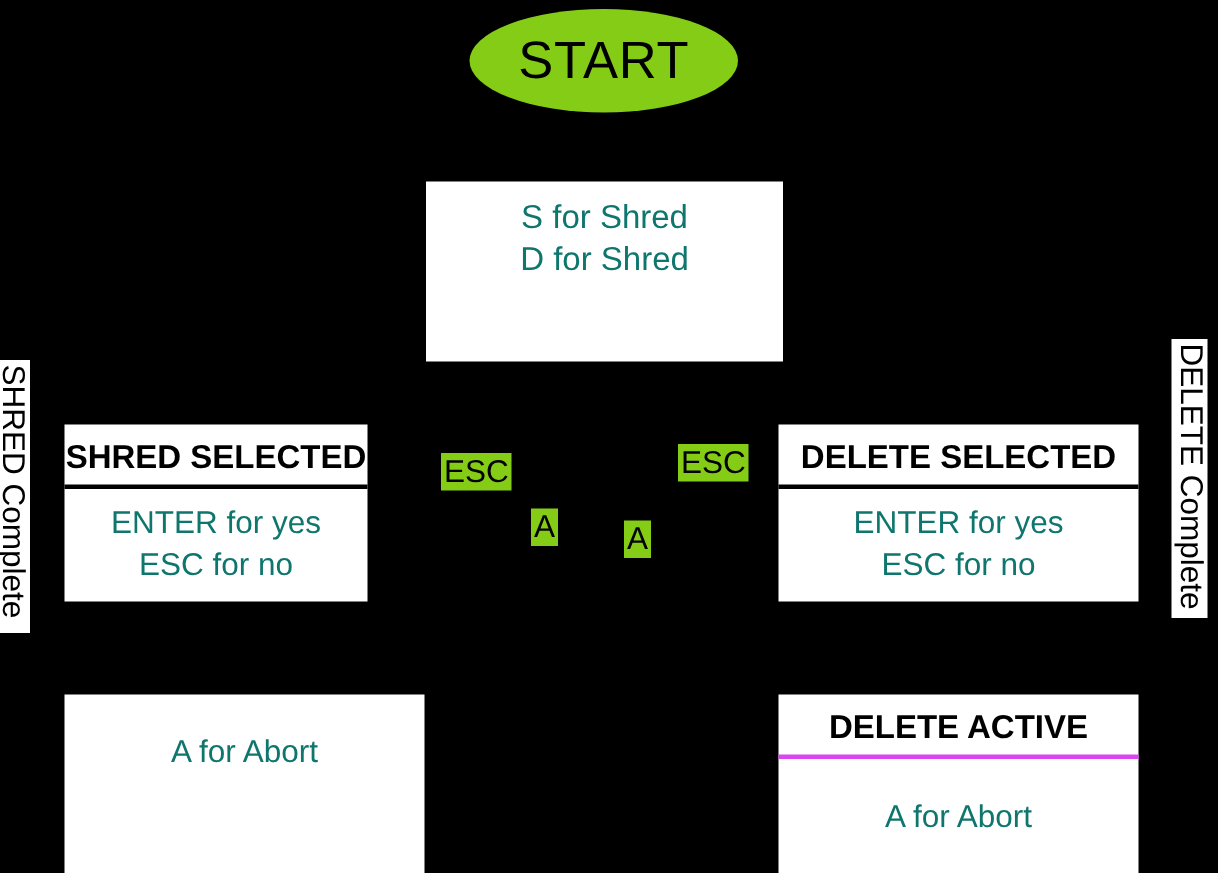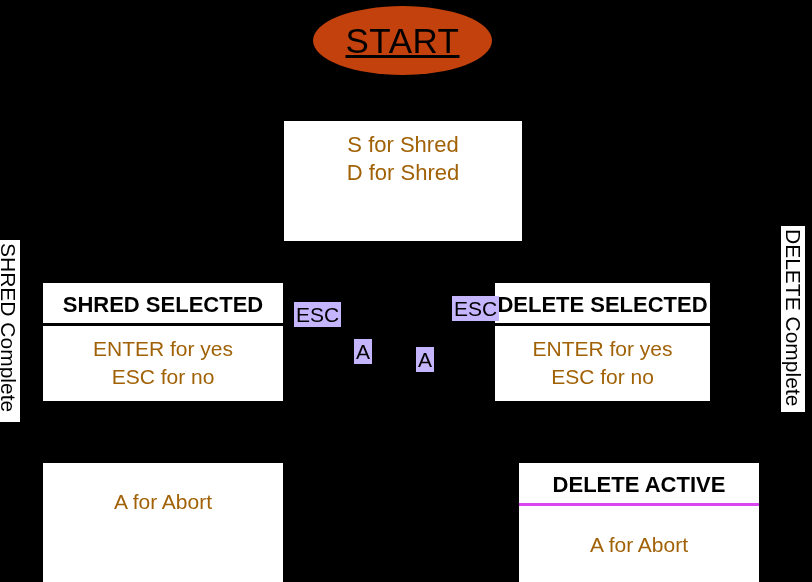--- a/index.html
+++ b/index.html
@@ -16,26 +16,25 @@
     font-family: "Liberation Sans", sans-serif;
   }
 
   
   .start-node {
     position: absolute;
     left: 313px;
     top: 6px;
     width: 179px;
     height: 69px;
-    background: #c2410c;
+    background: #84cc16;
     border-radius: 50%;
     display: flex;
     align-items: center;
     justify-content: center;
-    text-decoration: underline;
   }
   .start-node .start-label {
     font-size: 35px;
     font-weight: 400;
     color: #000000;
     letter-spacing: 0.5px;
     line-height: 1;
   }
 
   
@@ -48,21 +47,21 @@
   }
   .state-title {
     text-align: center;
     color: #000000;
     font-weight: bold;
     box-sizing: border-box;
   }
   .state-body {
     flex: 1;
     text-align: center;
-    color: #a16207;
+    color: #0f766e;
     font-weight: 400;
     box-sizing: border-box;
     display: flex;
     flex-direction: column;
     align-items: center;
   }
   .state-body .line {
     display: block;
     white-space: nowrap;
   }
@@ -83,40 +82,40 @@
   #box-none .state-body {
     font-size: 22px;
     line-height: 28px;
     padding-top: 10px;
   }
 
   
   #box-shred-selected {
     left: 43px;
     top: 283px;
+    width: 202px;
+    height: 118px;
+  }
+  #box-shred-selected .state-title {
+    font-size: 22px;
+    line-height: 36px;
+    padding-top: 4px;
+    border-bottom: 3px solid #000000;
+  }
+  #box-shred-selected .state-body {
+    font-size: 21px;
+    line-height: 28px;
+    padding-top: 9px;
+  }
+
+  
+  #box-delete-selected {
+    left: 519px;
+    top: 283px;
     width: 240px;
-    height: 118px;
-  }
-  #box-shred-selected .state-title {
-    font-size: 22px;
-    line-height: 36px;
-    padding-top: 4px;
-    border-bottom: 3px solid #000000;
-  }
-  #box-shred-selected .state-body {
-    font-size: 21px;
-    line-height: 28px;
-    padding-top: 9px;
-  }
-
-  
-  #box-delete-selected {
-    left: 495px;
-    top: 283px;
-    width: 215px;
     height: 118px;
   }
   #box-delete-selected .state-title {
     font-size: 22px;
     line-height: 36px;
     padding-top: 4px;
     border-bottom: 3px solid #000000;
   }
   #box-delete-selected .state-body {
     font-size: 21px;
@@ -158,21 +157,21 @@
   }
   #box-delete-active .state-body {
     font-size: 21px;
     line-height: 28px;
     padding-top: 25px;
   }
 
   
   .edge-label {
     position: absolute;
-    background: #c4b5fd;
+    background: #84cc16;
     color: #000000;
     font-size: 21px;
     line-height: 23px;
     padding: 1px 2px;
     white-space: nowrap;
   }
   #label-esc-left   { left: 294px; top: 302px; }
   #label-esc-right  { left: 452px; top: 296px; }
   #label-a-left     { left: 354px; top: 339px; }
   #label-a-right    { left: 416px; top: 347px; }

